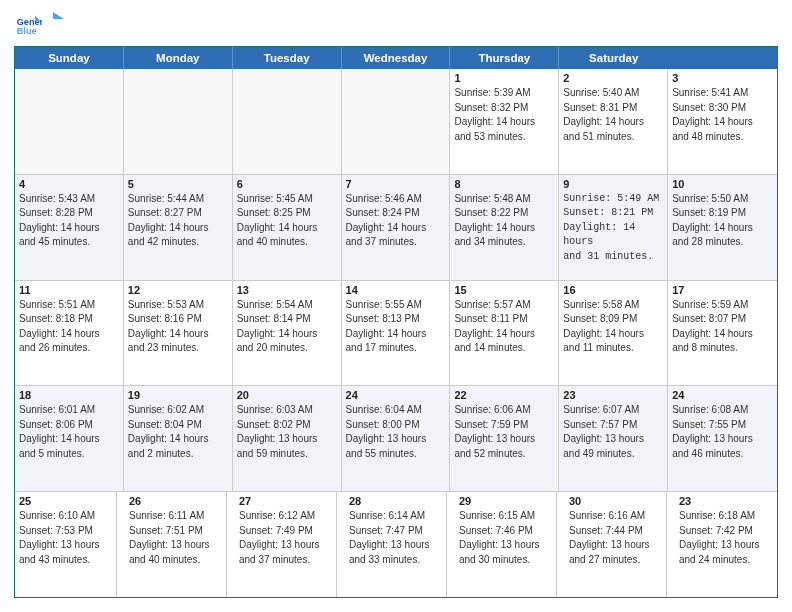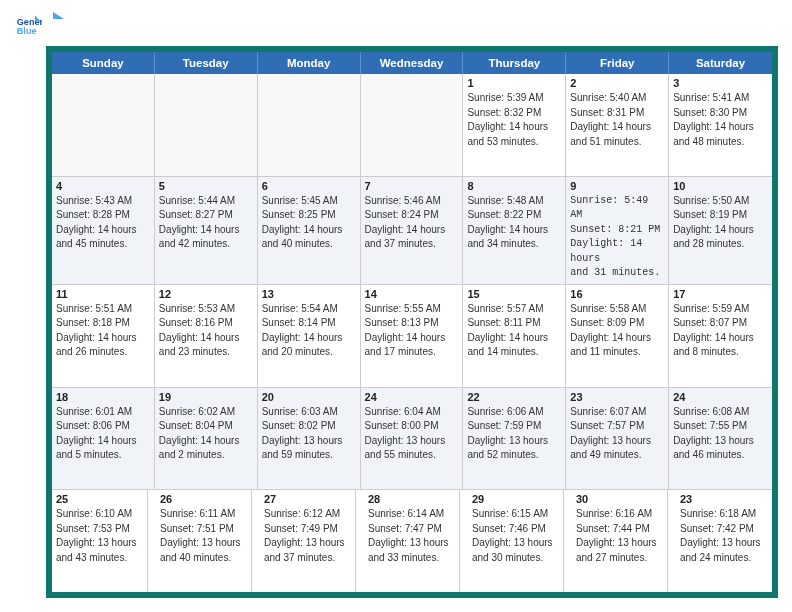--- a/index.html
+++ b/index.html
@@ -42,22 +42,21 @@
     }
     .title-block h2 {
       font-size: 15px;
       font-weight: normal;
       color: #444;
     }
     .calendar {
       flex: 1;
       display: flex;
       flex-direction: column;
-      border: 6px solid #0f766e;
-      margin-left: 32px;
+      border: 1px solid #0f766e;
     }
     .cal-header-row {
       display: grid;
       grid-template-columns: repeat(7, 1fr);
       background: #2f6db5;
     }
     .cal-header-cell {
       color: #fff;
       font-size: 11.5px;
       font-weight: bold;
@@ -129,25 +128,24 @@
     </div>
     <div class="title-block">
       <h1></h1>
       <h2></h2>
     </div>
   </div>
 
   <div class="calendar">
     <div class="cal-header-row">
     <div class="cal-header-cell">Sunday</div>
+        <div class="cal-header-cell">Monday</div>
         <div class="cal-header-cell">Tuesday</div>
-        <div class="cal-header-cell">Monday</div>
         <div class="cal-header-cell">Wednesday</div>
         <div class="cal-header-cell">Thursday</div>
-        <div class="cal-header-cell">Friday</div>
         <div class="cal-header-cell">Saturday</div>
       </div>
     <div class="cal-body">
     <div class="cal-week">
           <div class="cal-cell empty"></div>
           <div class="cal-cell empty"></div>
           <div class="cal-cell empty"></div>
           <div class="cal-cell empty"></div>
           <div class="cal-cell">
             <span class="day-num">1</span>

